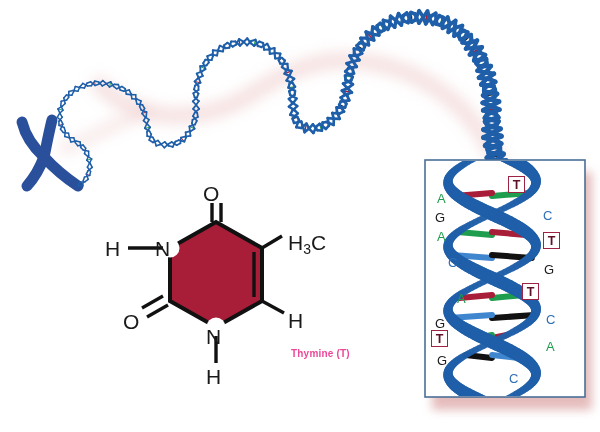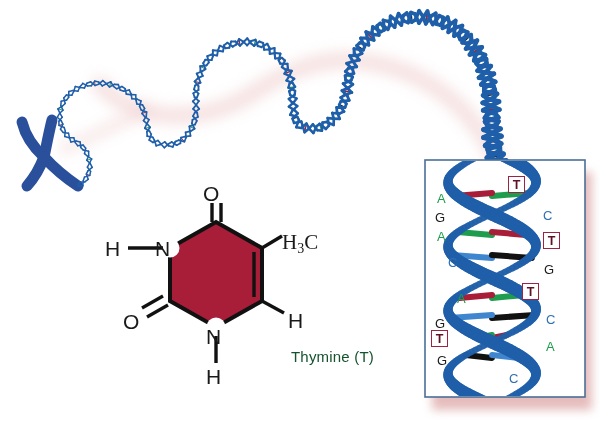--- a/index.html
+++ b/index.html
@@ -19,21 +19,21 @@
     white-space:nowrap;
     line-height:1;
   }
 
   
   .atom{font-size:21px;color:#1a1a1a;font-weight:400;}
   .atom .sub{font-size:14px;vertical-align:-0.28em;}
 
   
   .caption{
-    font-size:15px;font-weight:normal;color:#14532d;
+    font-size:10px;font-weight:bold;color:#ec4899;
     letter-spacing:.2px;
   }
 
   
   .base{font-size:13px;font-weight:400;}
   .base-a{color:#1f9d4e;}
   .base-g{color:#1a1a1a;}
   .base-c{color:#2f6fb5;}
 
   
@@ -918,21 +918,21 @@
       <line x1="254" y1="252" x2="254" y2="297"></line>
     </g>
   </svg>
 
   <div class="lbl atom" style="left:105px;top:238px;">H</div>
   <div class="lbl atom" style="left:155px;top:238px;">N</div>
   <div class="lbl atom" style="left:203px;top:183px;">O</div>
   <div class="lbl atom" style="left:123px;top:311px;">O</div>
   <div class="lbl atom" style="left:206px;top:326px;">N</div>
   <div class="lbl atom" style="left:206px;top:366px;">H</div>
-  <div class="lbl atom" style="left:282px;top:232px;font-family:Liberation Serif, serif;">
+  <div class="lbl atom" style="left:288px;top:232px;">
     <span>H</span><span class="sub">3</span><span>C</span>
   </div>
   <div class="lbl atom" style="left:288px;top:310px;">H</div>
 
   <div class="lbl caption" style="left:291px;top:349px;">Thymine (T)</div>
 
   <div id="base-labels">
       <div class="lbl base base-a" style="left: 437px; top: 192px;">A</div>
       <div class="lbl base base-g" style="left: 435px; top: 211px;">G</div>
       <div class="lbl base base-a" style="left: 437px; top: 230px;">A</div>

